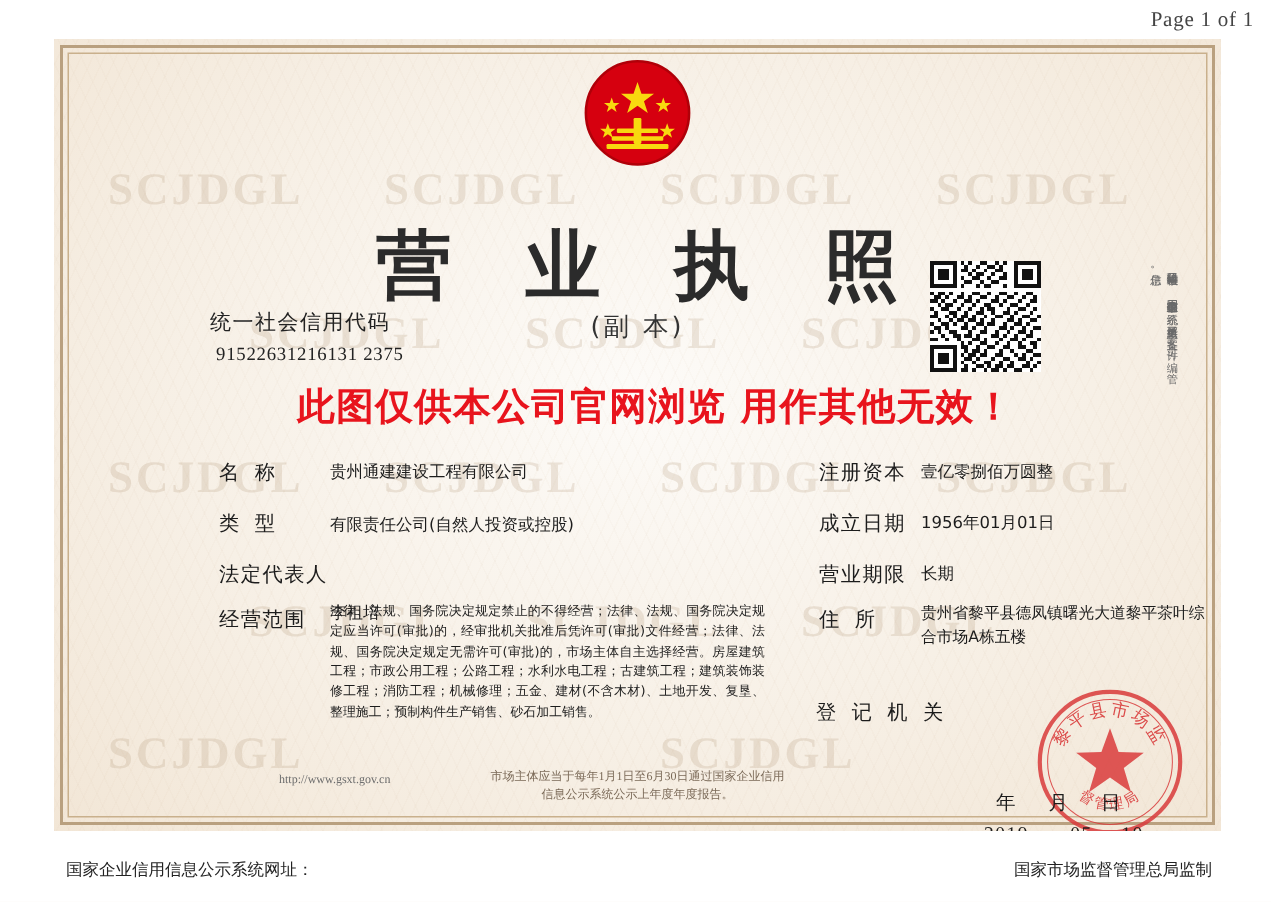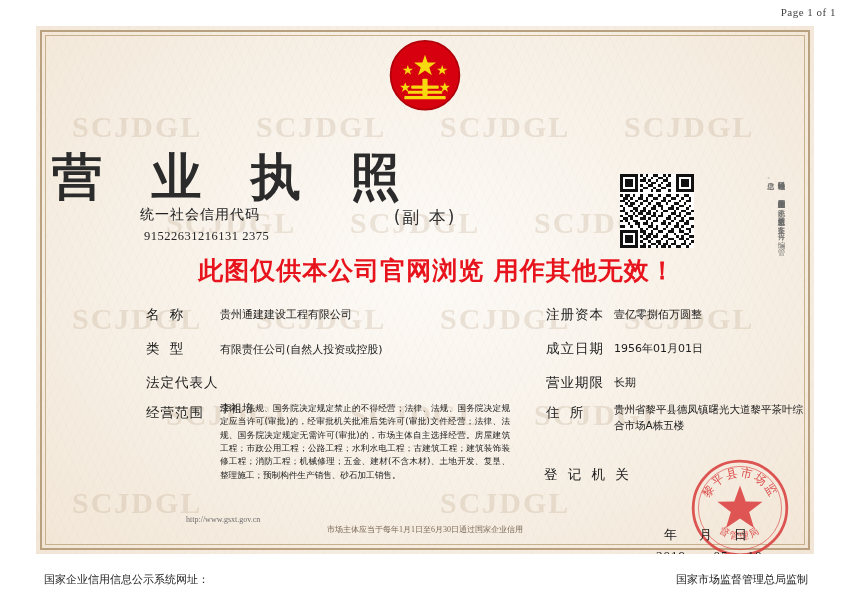--- a/index.html
+++ b/index.html
@@ -12,21 +12,21 @@
     height: 601px;
     font-family: "DejaVu Sans", "Liberation Sans", sans-serif;
     position: relative;
     overflow: hidden;
   }
 
   .page-number {
     position: absolute;
     top: 6px;
     right: 14px;
-    font-size: 11px;
+    font-size: 14px;
     color: #444;
     font-family: "Liberation Serif", serif;
     letter-spacing: 0.5px;
   }
 
   
   .cert {
     position: absolute;
     left: 36px;
     top: 26px;
@@ -93,21 +93,21 @@
     transform: translateX(-50%);
     width: 86px;
     height: 86px;
   }
 
   
   .title {
     position: absolute;
     left: 0; right: 0;
     top: 118px;
-    text-align: left;
+    text-align: center;
     font-family: "DejaVu Sans", "Liberation Sans", sans-serif;
     font-weight: bold;
     font-size: 50px;
     letter-spacing: 16px;
     color: #2b2b2b;
     text-indent: 16px;
   }
   .subtitle {
     position: absolute;
     left: 0; right: 0;
@@ -594,18 +594,19 @@
       </text>
     </svg>
 
     <div class="date-labels"><span>年</span><span>月</span><span>日</span></div>
 
     <div class="date-values"><span class="dv-y">2019</span><span class="dv-m">05</span><span class="dv-d">10</span></div>
 
     <div class="cert-url">http://www.gsxt.gov.cn</div>
     <div class="cert-bottom">
       <div>市场主体应当于每年1月1日至6月30日通过国家企业信用</div>
+      <div>信息公示系统公示上年度年度报告。</div>
     </div>
   </div>
 </div>
 
 <div class="footer-left">国家企业信用信息公示系统网址：</div>
 <div class="footer-right">国家市场监督管理总局监制</div>
 
 </body></html>

